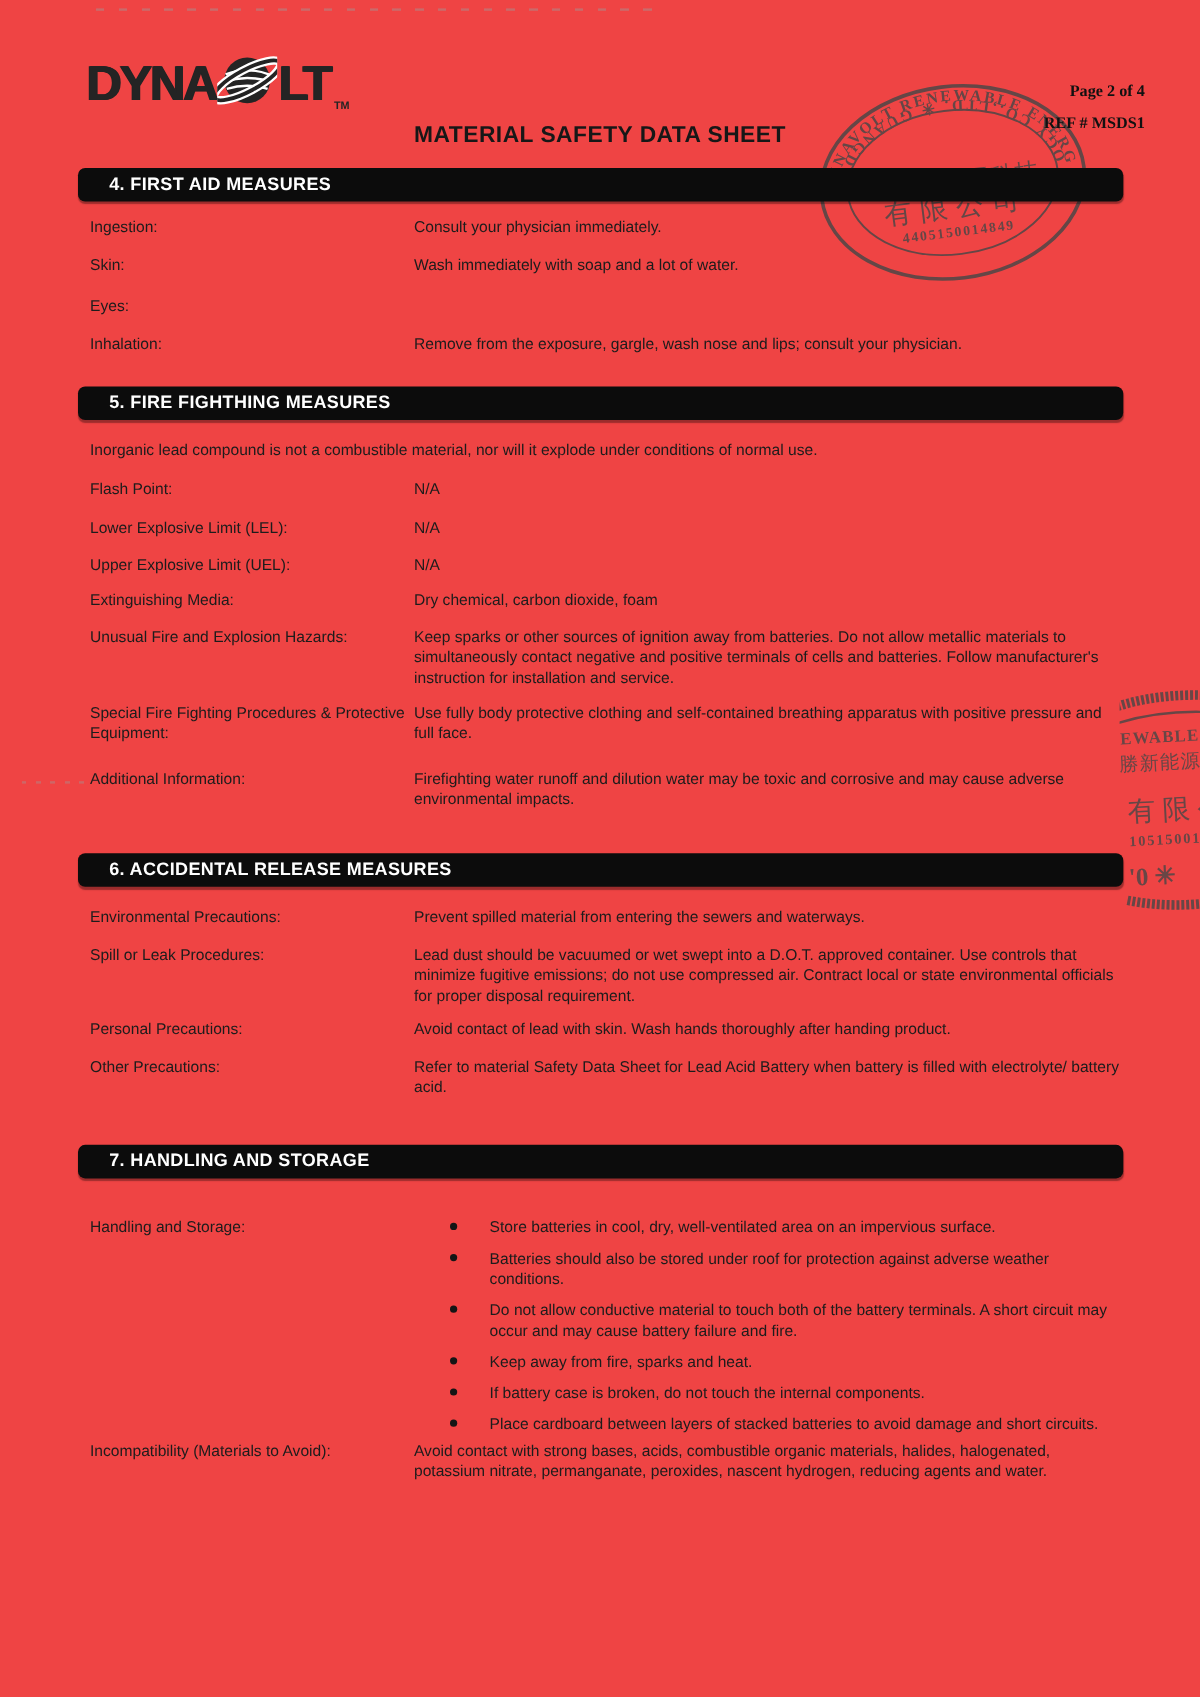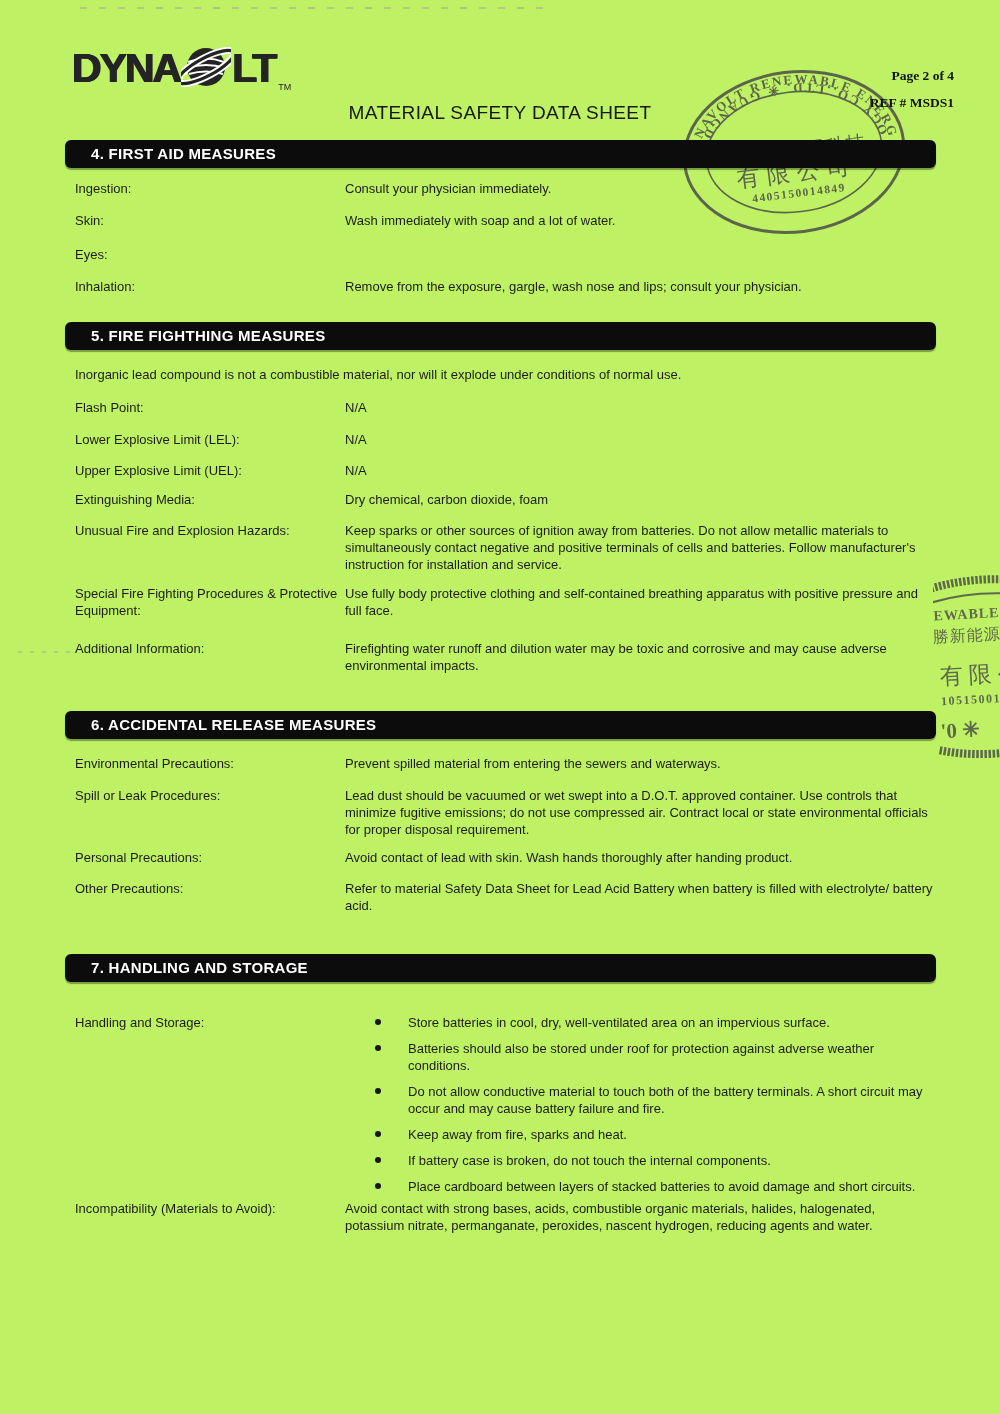--- a/index.html
+++ b/index.html
@@ -1,32 +1,32 @@
 <!DOCTYPE html>
 <html><head>
 <meta charset="utf-8">
 <style>
   html,body{margin:0;padding:0;background:#e8e8e8;}
   .page{
-    position:relative;width:1000px;height:1414px;margin:0 auto;background:#bef264;
+    position:relative;width:1000px;height:1414px;margin:0 auto;background:#ef4444;
     overflow:hidden;font-family:"Liberation Sans",sans-serif;color:#1c1c1c;
   }
   .abs{position:absolute;}
   
   .logo{left:72px;top:42px;display:flex;align-items:flex-end;}
   .logo-word{display:flex;align-items:center;}
   .logo-letters{font-weight:bold;font-size:41px;letter-spacing:-2px;color:#242424;
     text-shadow:0.7px 0 #242424,-0.7px 0 #242424;line-height:1;}
   .logo-globe{margin:0 1px 1px 1px;}
-  .logo-tm{font-size:9px;font-weight:normal;color:#242424;margin:0 0 3px 3px;}
+  .logo-tm{font-size:9px;font-weight:bold;color:#242424;margin:0 0 3px 3px;}
   .pageinfo{right:46px;top:68px;text-align:left;font-family:"Liberation Serif",serif;
     font-weight:bold;font-size:13.5px;color:#111;}
   .refinfo{right:46px;top:95px;text-align:right;font-family:"Liberation Serif",serif;
     font-weight:bold;font-size:13.5px;color:#111;z-index:3;}
-  .doc-title{left:0;top:102px;width:1000px;text-align:center;font-weight:normal;
+  .doc-title{left:0;top:102px;width:1000px;text-align:center;font-weight:bold;
     font-size:19px;letter-spacing:0.4px;color:#171717;}
   
   .bar{left:65px;width:871px;height:28px;background:#0c0c0c;border-radius:6px;
     color:#fff;font-weight:bold;font-size:15px;line-height:28px;padding-left:26px;
     box-sizing:border-box;letter-spacing:0.3px;z-index:2;
     box-shadow:0 2px 1px rgba(0,0,0,0.35);}
   
   .row{left:75px;width:862px;display:flex;font-size:13px;line-height:17px;z-index:2;}
   .row .label{width:270px;flex:none;}
   .row .value{width:592px;}

